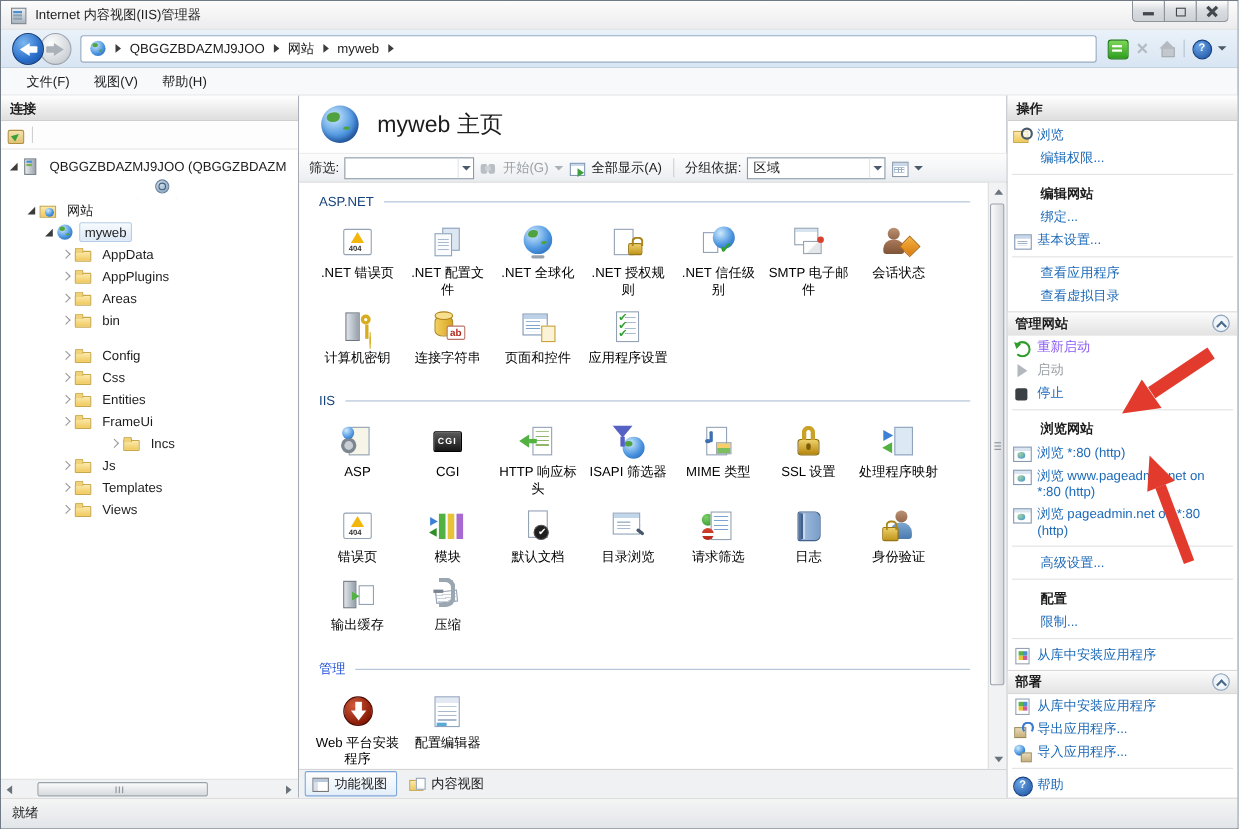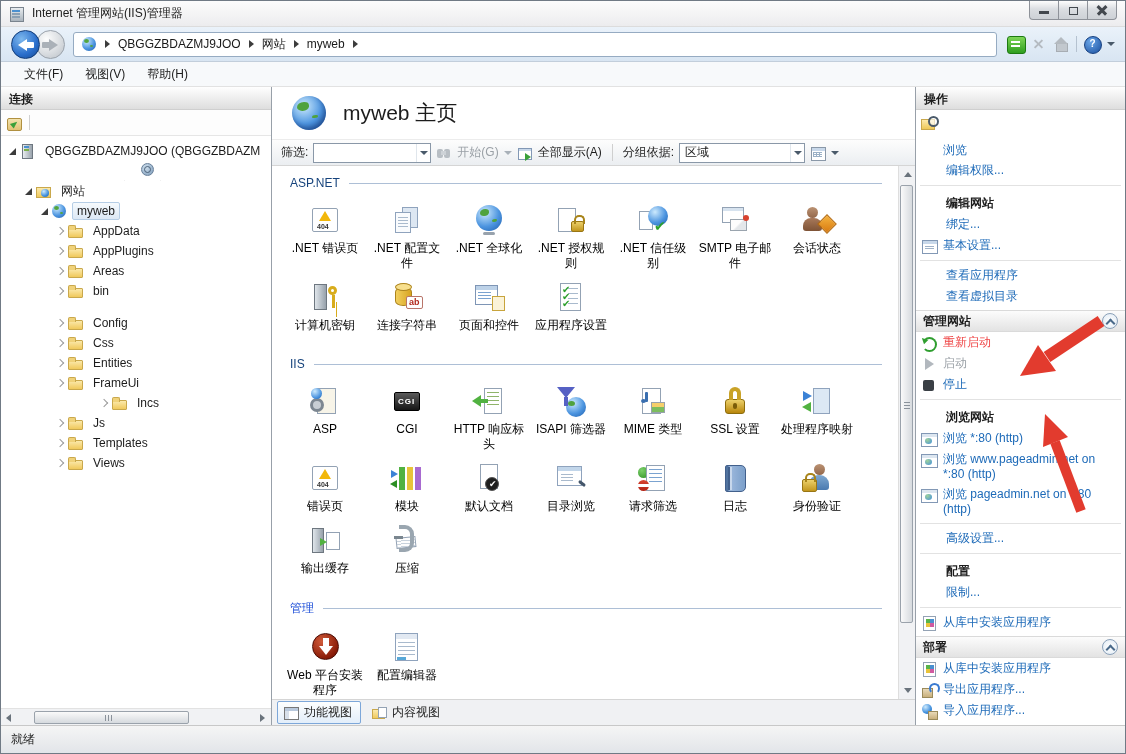--- a/index.html
+++ b/index.html
@@ -265,21 +265,21 @@
   .fi-configuration-editor .b{left:9px;top:11px;width:17px;height:14px;background:repeating-linear-gradient(#a9bacd 0 1px,transparent 1px 4px)}
   .fi-configuration-editor::after{content:"";left:8px;top:26px;width:9px;height:3px;background:#58a8d8}
 </style>
 </head>
 <body>
 
 <div class="window">
 
   <div class="titlebar">
     <span class="si si-app"></span>
-    <span class="title">Internet 管理网站(IIS)管理器</span>
+    <span class="title">Internet 内容视图(IIS)管理器</span>
     <div class="winbtns">
       <div class="winbtn">
           <span class="g-min"></span>
         </div>
       <div class="winbtn">
           <span class="g-restore"></span>
         </div>
       <div class="winbtn">
           <span class="g-close"></span>
         </div>
@@ -713,21 +713,21 @@
             <span>内容视图</span>
           </div>
         </div>
     </div>
 
     <div class="rightpanel">
       <div class="panelhead">操作</div>
       <div class="actions" id="actions">
           <div class="a-item">
             <span class="a-ico si si-browse"></span>
-            <span class="a-label" style="color: rgb(29, 106, 184); margin-top: 28px;">浏览</span>
+            <span class="a-label" style="color: rgb(29, 106, 184);">浏览</span>
           </div>
           <div class="a-item">
             <span class="a-ico"></span>
             <span class="a-label" style="color: rgb(29, 106, 184);">编辑权限...</span>
           </div>
           <div class="a-sep"></div>
           <div class="a-subhead">编辑网站</div>
           <div class="a-item">
             <span class="a-ico"></span>
             <span class="a-label" style="color: rgb(29, 106, 184);">绑定...</span>
@@ -744,21 +744,21 @@
           <div class="a-item">
             <span class="a-ico"></span>
             <span class="a-label" style="color: rgb(29, 106, 184);">查看虚拟目录</span>
           </div>
           <div class="a-grouphead">
             <span>管理网站</span>
             <span class="chev"></span>
           </div>
           <div class="a-item">
             <span class="a-ico si si-restart"></span>
-            <span class="a-label" style="color: #ef4444;">重新启动</span>
+            <span class="a-label" style="color: #8b5cf6;">重新启动</span>
           </div>
           <div class="a-item">
             <span class="a-ico si si-start"></span>
             <span class="a-label disabled">启动</span>
           </div>
           <div class="a-item">
             <span class="a-ico si si-stop"></span>
             <span class="a-label" style="color: rgb(29, 106, 184);">停止</span>
           </div>
           <div class="a-sep"></div>

